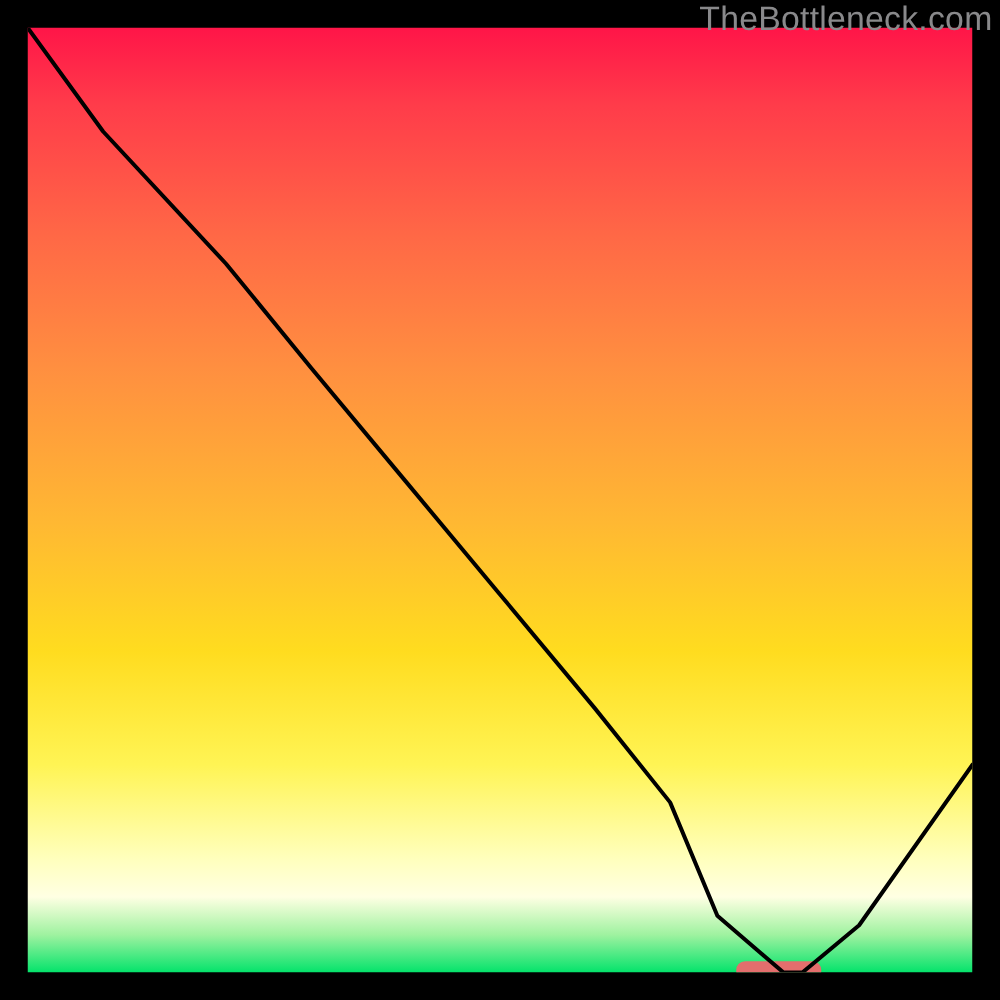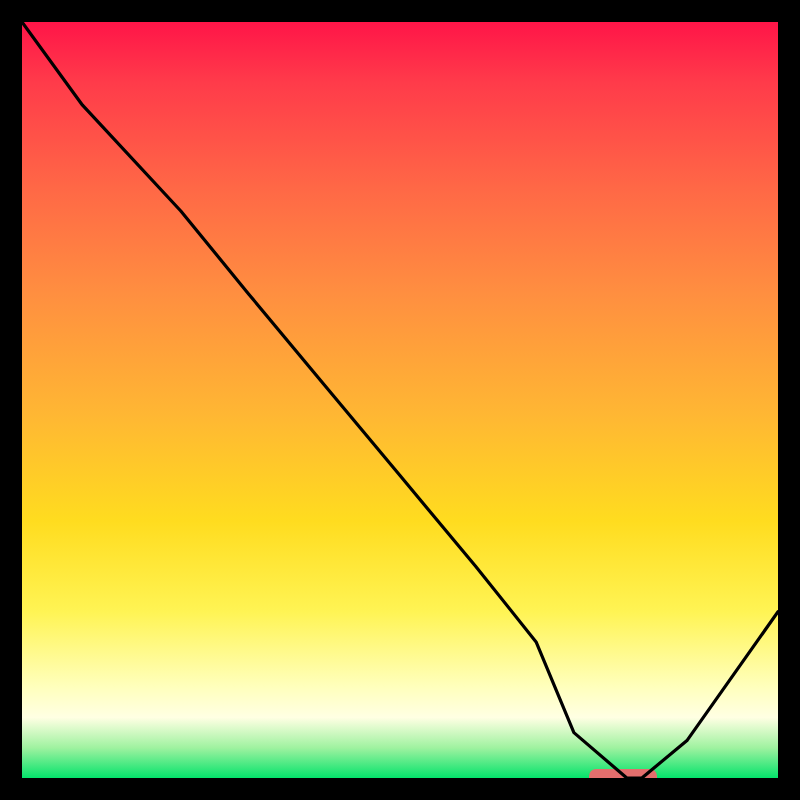--- a/index.html
+++ b/index.html
@@ -73,13 +73,14 @@
     <div class="gradient-bg"></div>
 
     <svg class="curve-svg" viewBox="0 0 756 756" preserveAspectRatio="none">
 
       <rect x="567.0" y="747.0" width="68.0" height="15" rx="7" ry="7" fill="#e36e6d"></rect>
 
       <path d="M0.0 0.0 L60.5 83.2 L158.8 189.0 L226.8 272.2 L302.4 362.9 L378.0 453.6 L453.6 544.3 L514.1 619.9 L551.9 710.6 L604.8 756.0 L619.9 756.0 L665.3 718.2 L756.0 589.7" fill="none" stroke="#000000" stroke-width="3.2" stroke-linejoin="round" stroke-linecap="round"></path>
     </svg>
   </div>
 
+  <div class="watermark">TheBottleneck.com</div>
 </div>
 
 </body></html>

